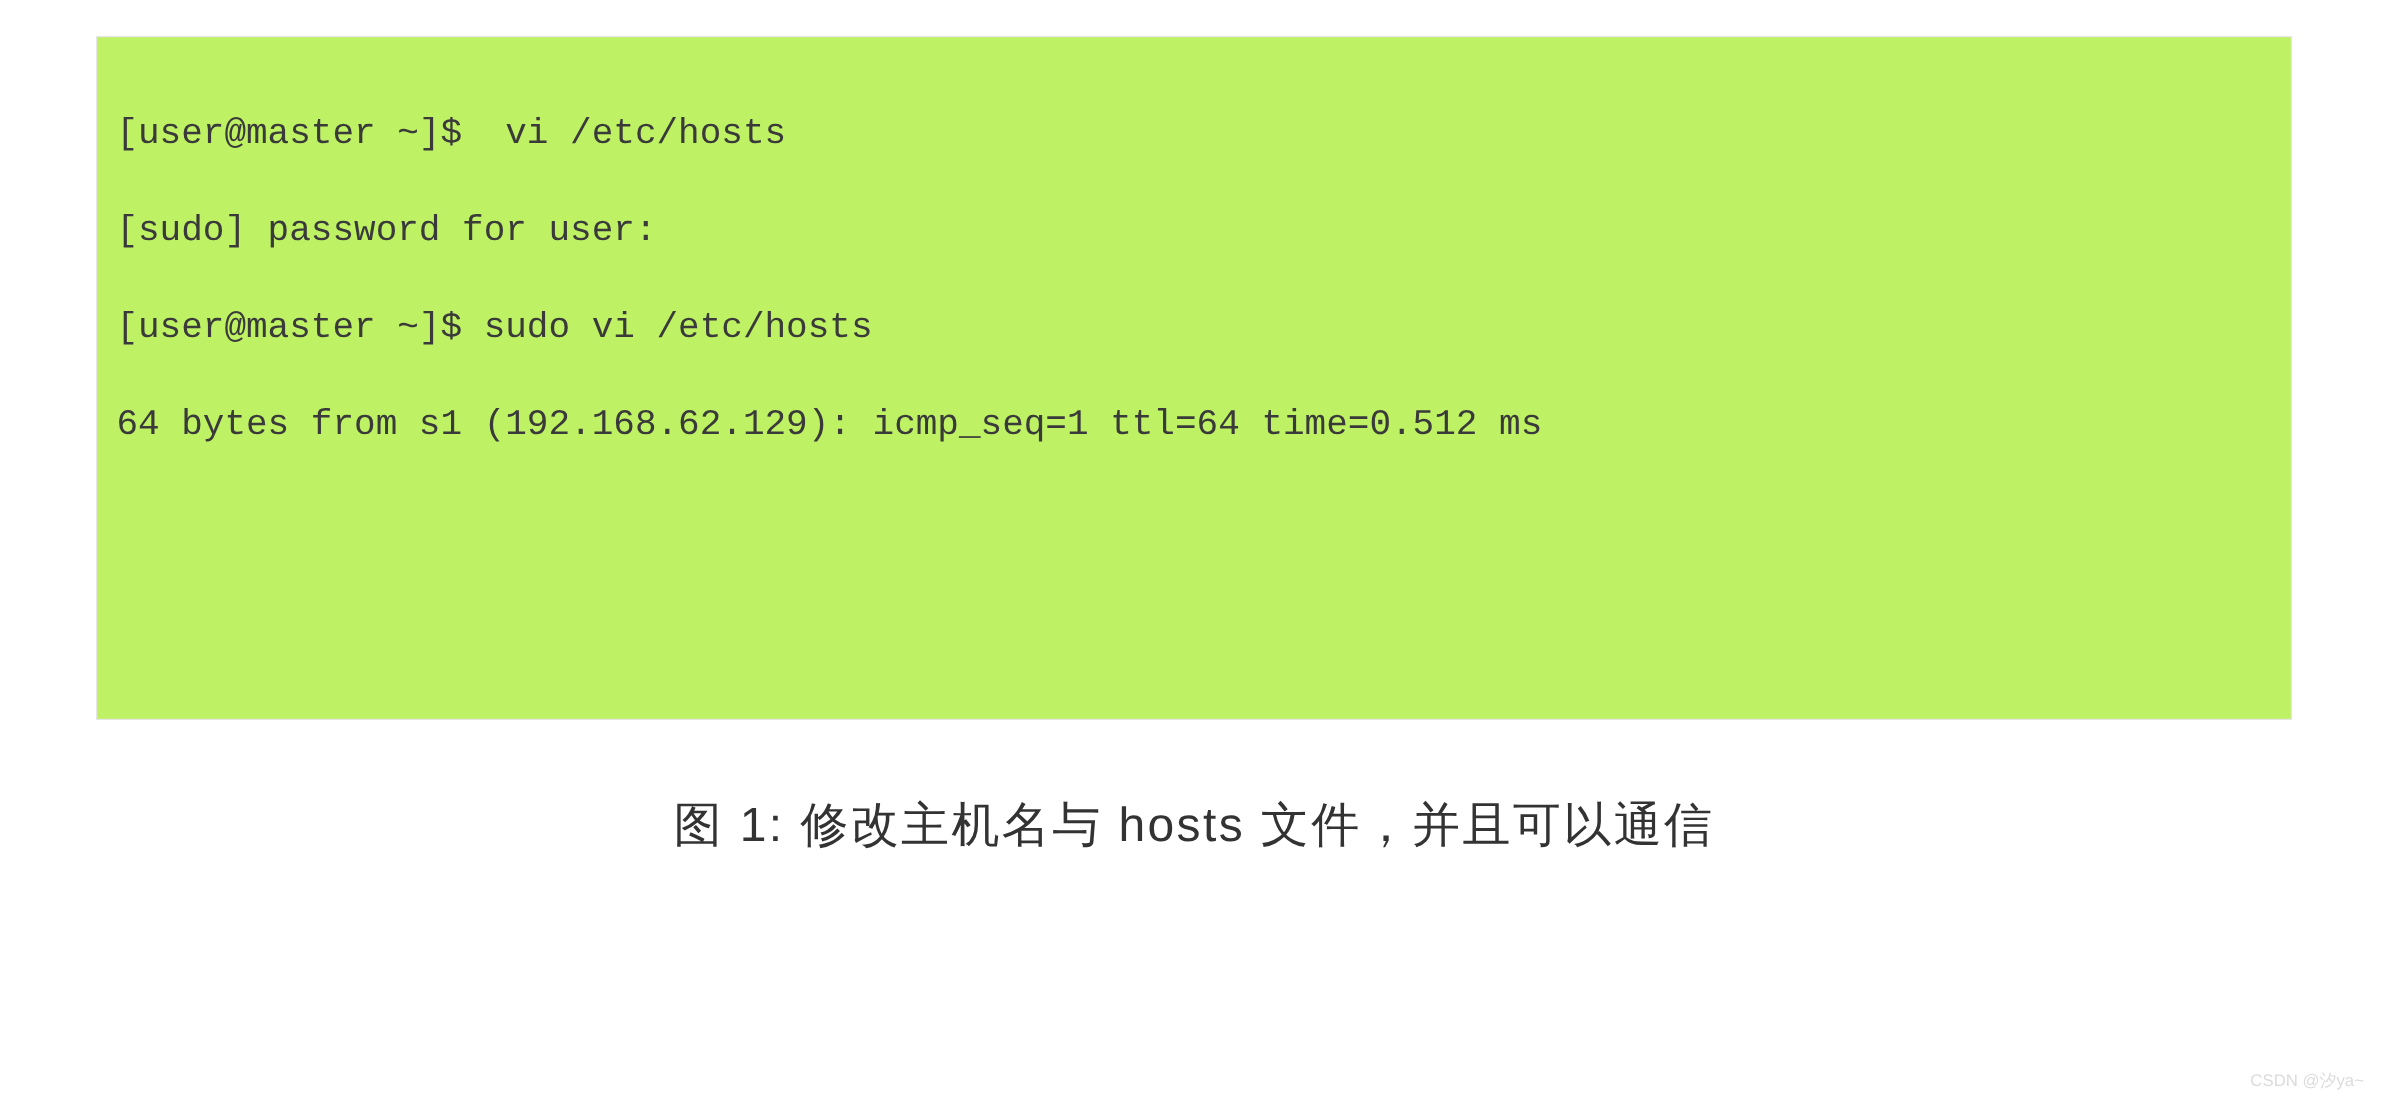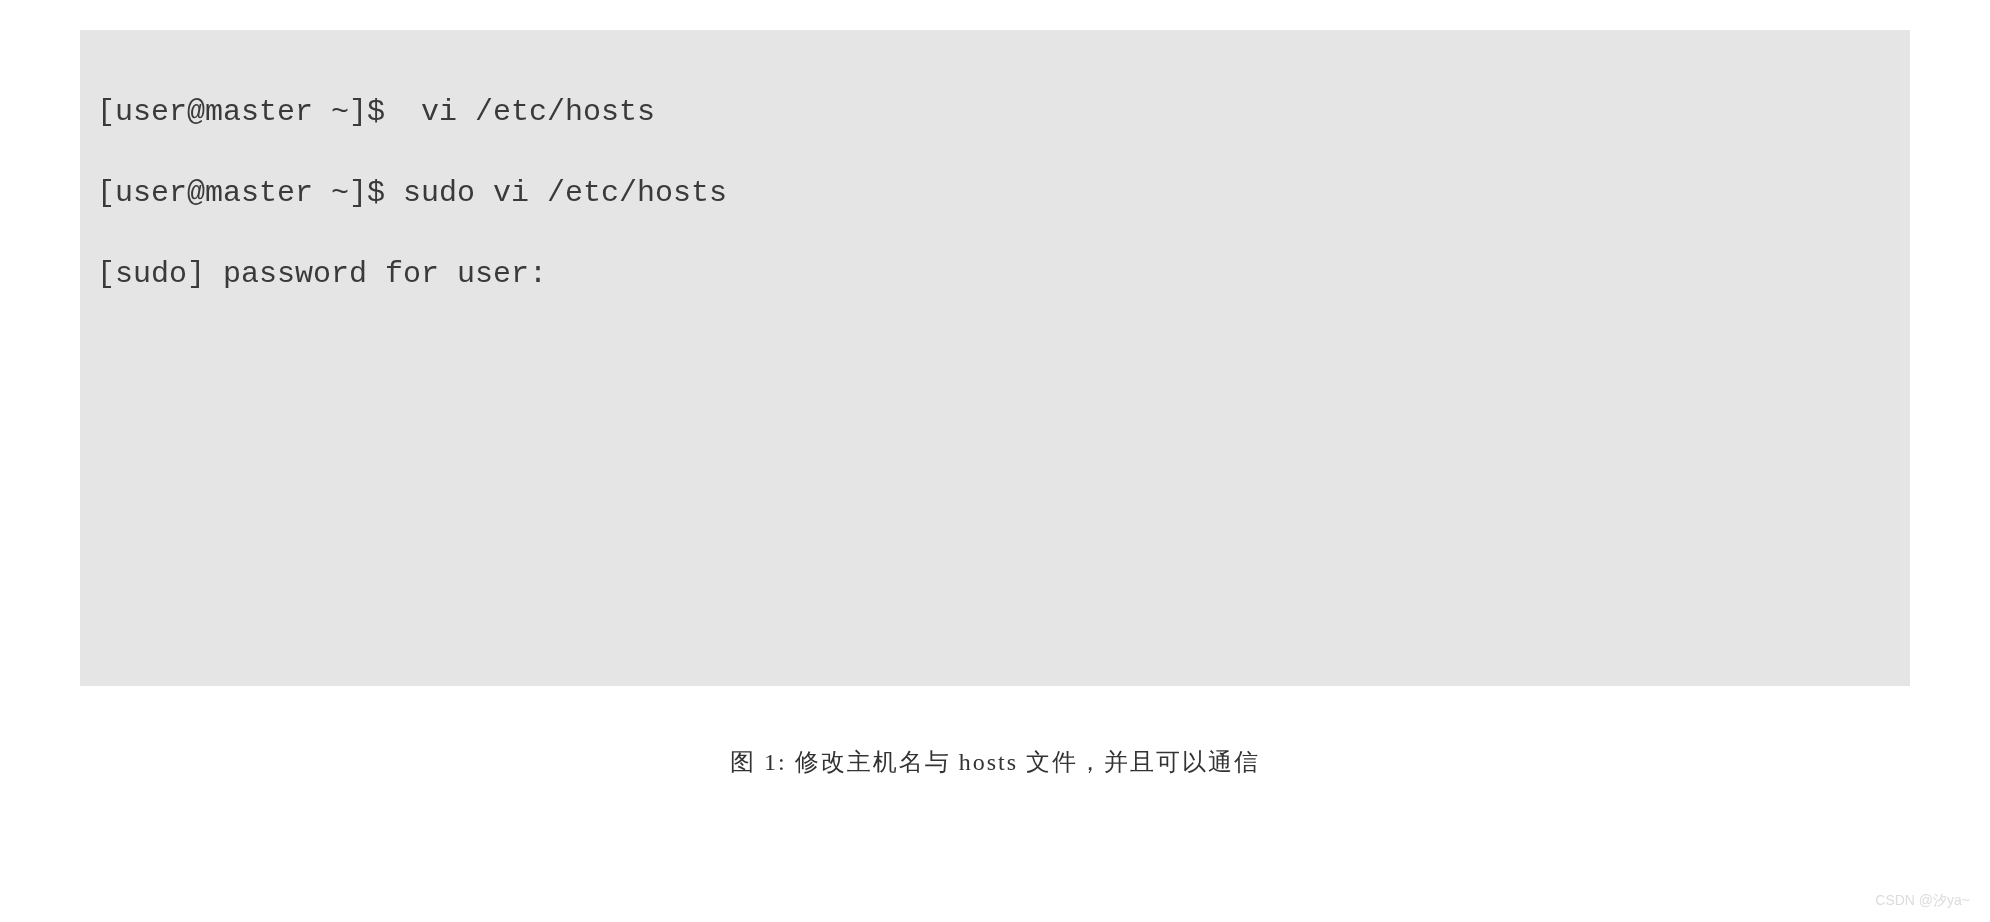--- a/index.html
+++ b/index.html
@@ -8,59 +8,60 @@
       box-sizing: border-box;
     }
     body {
       background: #ffffff;
       font-family: "Consolas", "Courier New", monospace;
       width: 1990px;
       height: 922px;
       padding: 30px 80px;
     }
     .terminal-block {
-      background: #e5e5e5;
+      background: #bef264;
       border: 1px solid #e5e5e5;
       padding: 20px 16px;
       font-size: 30px;
       line-height: 1.35;
       color: #3a3a3a;
       white-space: pre;
       overflow: hidden;
       font-weight: 500;
-      height: 656px;
+      height: 570px;
     }
     .terminal-line {
       display: block;
     }
     .caption {
       text-align: center;
       margin-top: 60px;
-      font-family: Liberation Serif, serif;
-      font-size: 24px;
+      font-family: Liberation Sans, sans-serif;
+      font-size: 40px;
       color: #333333;
       letter-spacing: 2px;
     }
     .watermark {
       position: absolute;
       bottom: 12px;
       right: 20px;
       font-family: Arial, sans-serif;
       font-size: 14px;
       color: #dcdcdc;
       text-align: center;
     }
   </style>
 </head>
 <body>
 
 <div class="terminal-block">
 <span class="terminal-line">[user@master ~]$  vi /etc/hosts</span>
+<span class="terminal-line">[sudo] password for user:</span>
 <span class="terminal-line">[user@master ~]$ sudo vi /etc/hosts</span>
-<span class="terminal-line">[sudo] password for user:</span>
+<span class="terminal-line">64 bytes from s1 (192.168.62.129): icmp_seq=1 ttl=64 time=0.512 ms</span>
 
 
 
 
 
 
 </div>
 
 <div class="caption">图 1: 修改主机名与 hosts 文件，并且可以通信</div>
 

